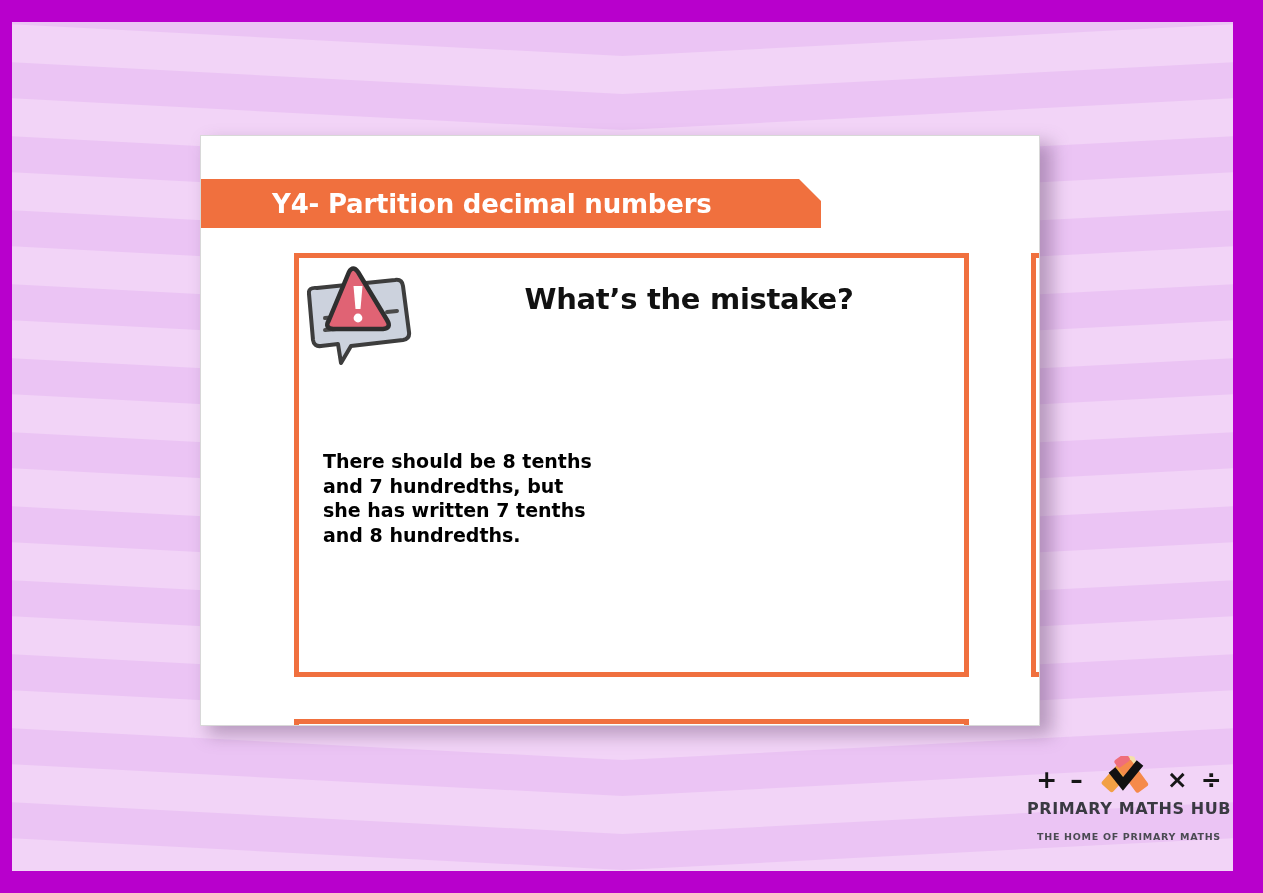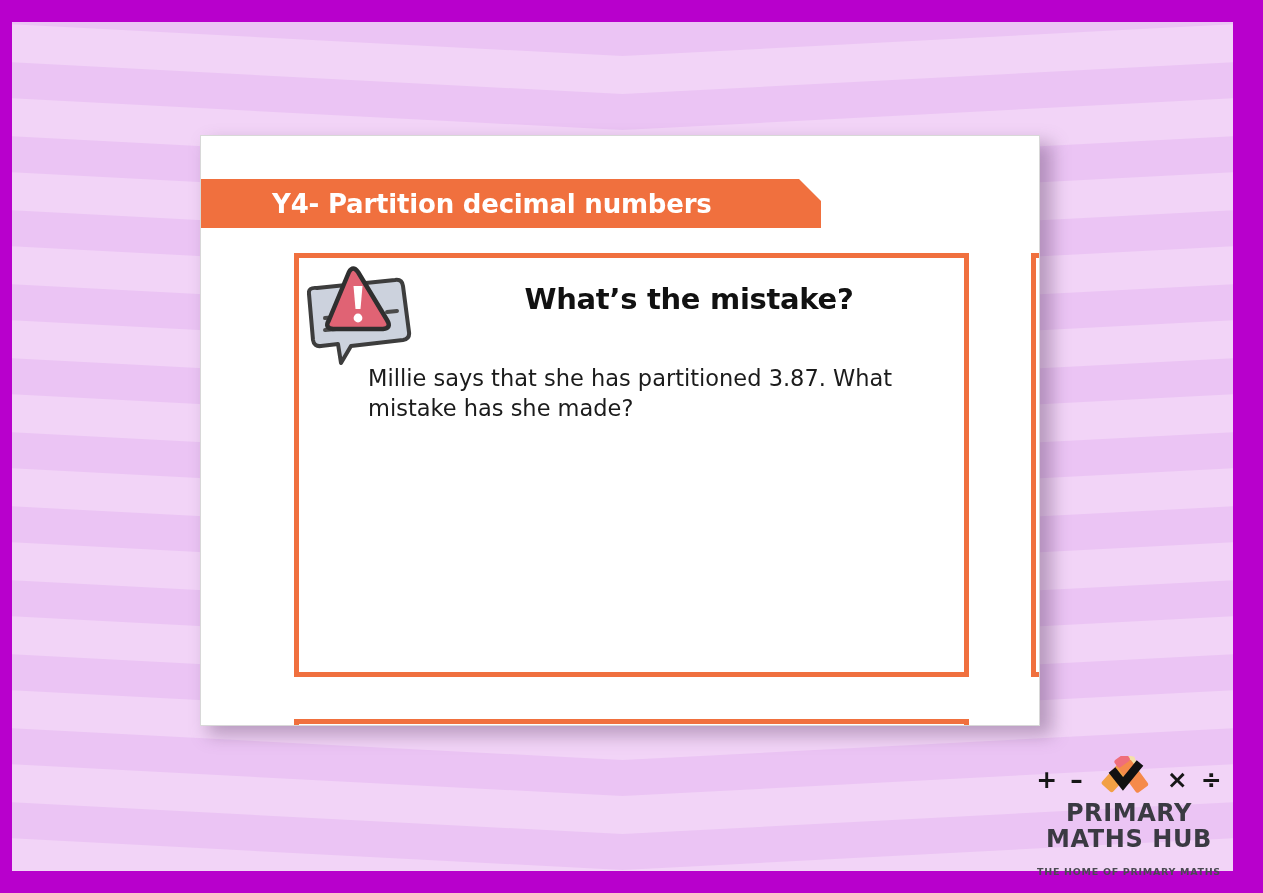--- a/index.html
+++ b/index.html
@@ -194,21 +194,21 @@
     align-items: center;
     justify-content: center;
     gap: 13px;
     color: #161616;
     font-size: 25px;
     font-weight: bold;
     line-height: 1;
   }
   #logo-pencil { width: 58px; height: 40px; position: relative; top: -3px; }
   #logo-name {
-    font-size: 24px;
+    font-size: 16px;
     font-weight: bold;
     letter-spacing: 0.6px;
     color: #3a3a42;
     line-height: 1.1;
   }
   #logo-tagline {
     font-size: 9.5px;
     font-weight: bold;
     letter-spacing: 0.7px;
     color: #4a4a52;
@@ -264,22 +264,22 @@
 
           <path d="M42 8 Q46 1 51 8 L80 56 Q85 64 76 65 L26 65 Q17 64 22 56 Z" fill="#e06374" stroke="#2f2f2f" stroke-width="4.5" stroke-linejoin="round"></path>
 
           <path d="M46.5 22 L55.5 22 L53.5 45 L48.5 45 Z" fill="#ffffff"></path>
           <circle cx="51" cy="54" r="4.4" fill="#ffffff"></circle>
         </svg>
       </div>
 
       <div id="headline">What’s the mistake?</div>
 
-      <div id="question">Millie says that she has partitioned 3.87. What mistake has she made?</div>
-
+
+      <div id="answer">There should be 8 tenths and 7 hundredths, but she has written 7 tenths and 8 hundredths.</div>
 
 
     </div>
   </div>
 
   <div id="logo">
     <div id="logo-symbols">
       <span>+</span>
       <span>–</span>
       <span id="logo-pencil">

